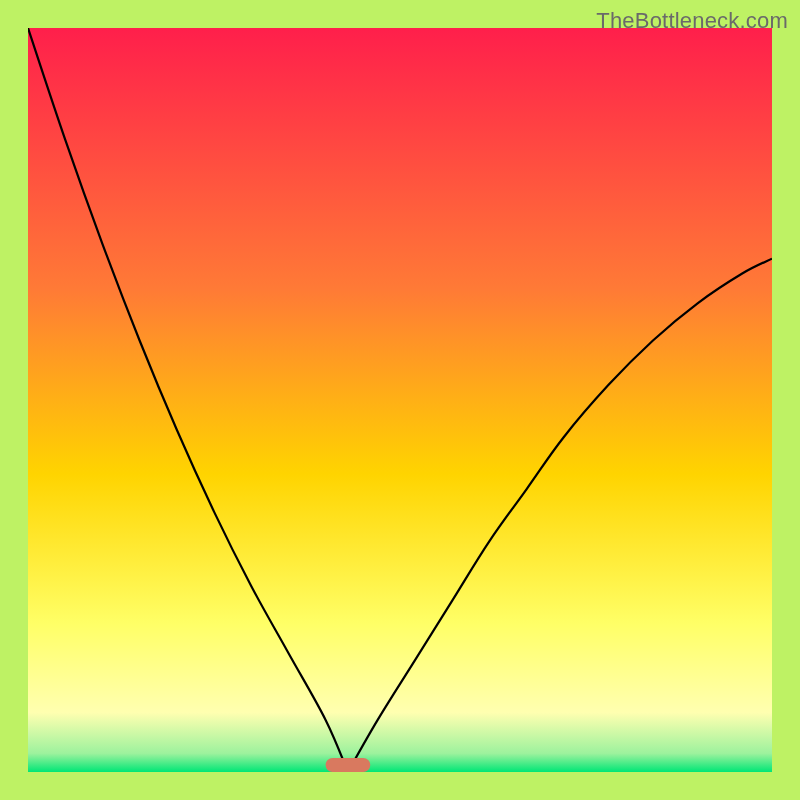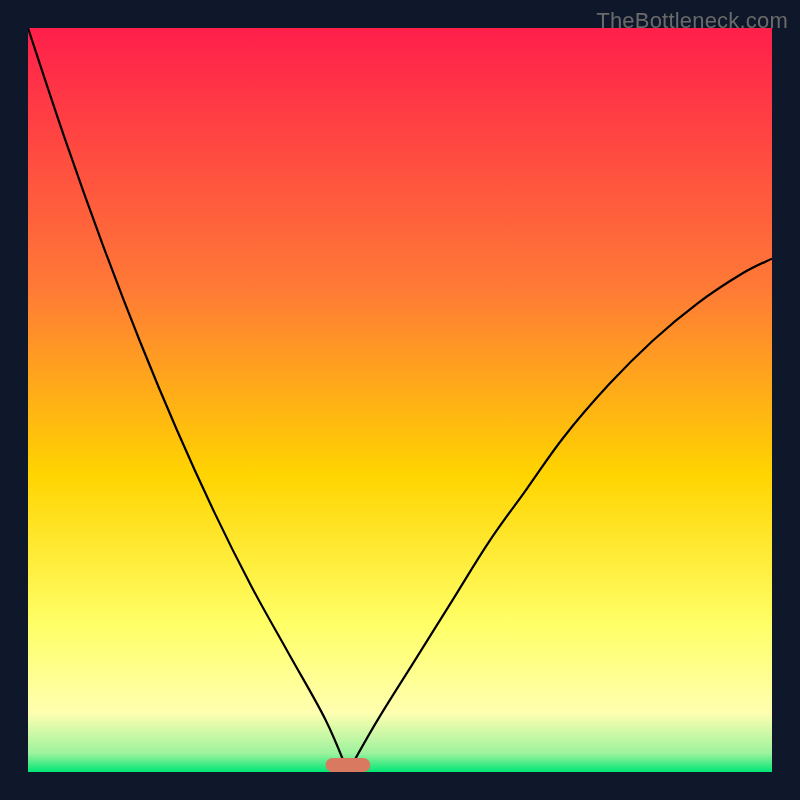--- a/index.html
+++ b/index.html
@@ -7,21 +7,21 @@
     padding: 0;
     width: 800px;
     height: 800px;
     background: #000;
     font-family: Arial, sans-serif;
     overflow: hidden;
   }
   .outer {
     width: 800px;
     height: 800px;
-    background: #0f172a;
+    background: #bef264;
     position: relative;
   }
   .watermark {
     position: absolute;
     top: 8px;
     right: 12px;
     color: #6a6a6a;
     font-size: 22px;
     font-weight: 500;
     z-index: 10;

